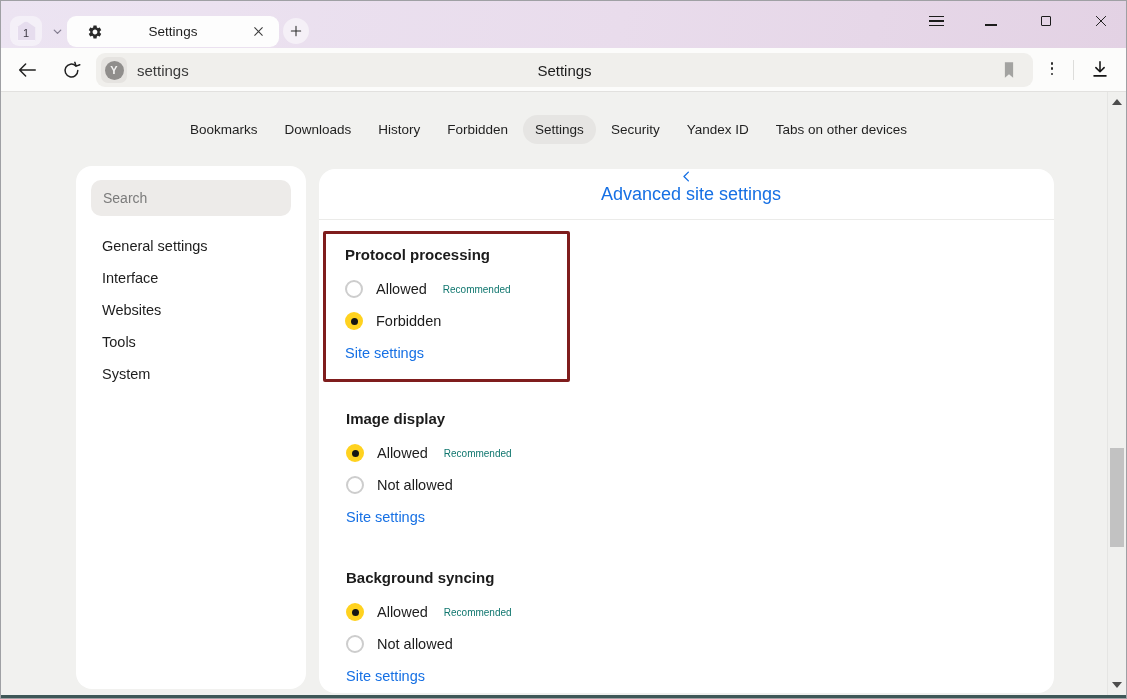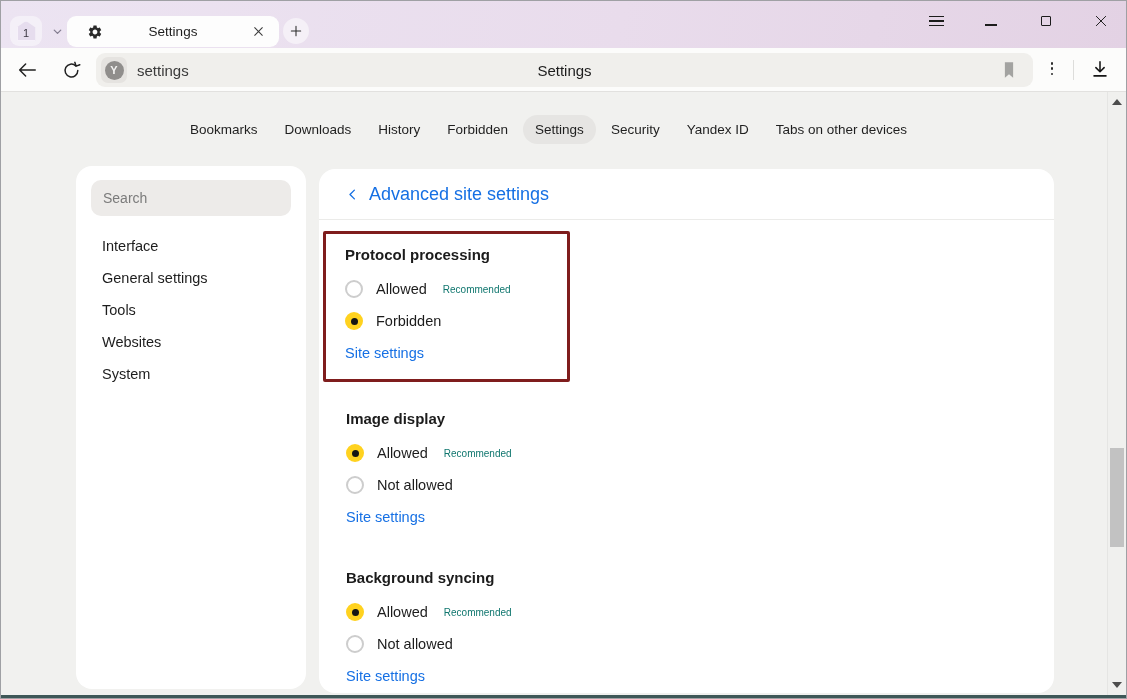--- a/index.html
+++ b/index.html
@@ -109,21 +109,21 @@
   .side-menu { margin-top:14px; }
   .side-item {
     height:32px; display:flex; align-items:center; padding-left:26px;
     font-size:14.5px; color:#1d1d1d; cursor:pointer;
   }
 
   .main-card {
     position:absolute; left:318px; top:77px; width:735px; height:524px;
     background:#ffffff; border-radius:16px; overflow:hidden;
   }
-  .card-header { height:50px; display:flex; align-items:center; padding:0 26px; cursor:pointer; }
+  .card-header { height:50px; display:flex; align-items:center; padding:0 26px; cursor:pointer;flex-direction:column; }
   .card-header .hdr-text { font-size:18px; color:#1670e4; margin-left:9px; }
   .card-divider { height:1px; background:#ebebe9; }
 
   .highlight-box {
     margin:11px 0 0 4px; width:247px; border:3px solid #7f1d1d; border-radius:2px;
     padding:12px 0 14px 19px;
   }
   .section { padding-left:27px; }
   .section.mt-sm { margin-top:28px; }
   .section.mt-lg { margin-top:40px; }
@@ -266,24 +266,24 @@
       <span class="navtab">Security</span>
       <span class="navtab">Yandex ID</span>
       <span class="navtab">Tabs on other devices</span>
     </div>
 
     <div class="sidebar-card">
       <div class="search-box">
         <input type="text" placeholder="Search" style="">
       </div>
       <div class="side-menu">
+        <div class="side-item">General settings</div>
         <div class="side-item">Interface</div>
-        <div class="side-item">General settings</div>
+        <div class="side-item">Websites</div>
         <div class="side-item">Tools</div>
-        <div class="side-item">Websites</div>
         <div class="side-item">System</div>
       </div>
     </div>
 
     <div class="main-card">
       <div class="card-header">
         <span>
           <svg width="15" height="15" viewBox="0 0 24 24">
               <path d="M15 5 l-7 7 7 7" fill="none" stroke="#1670e4" stroke-width="2.2" stroke-linecap="round" stroke-linejoin="round"></path>
             </svg>

